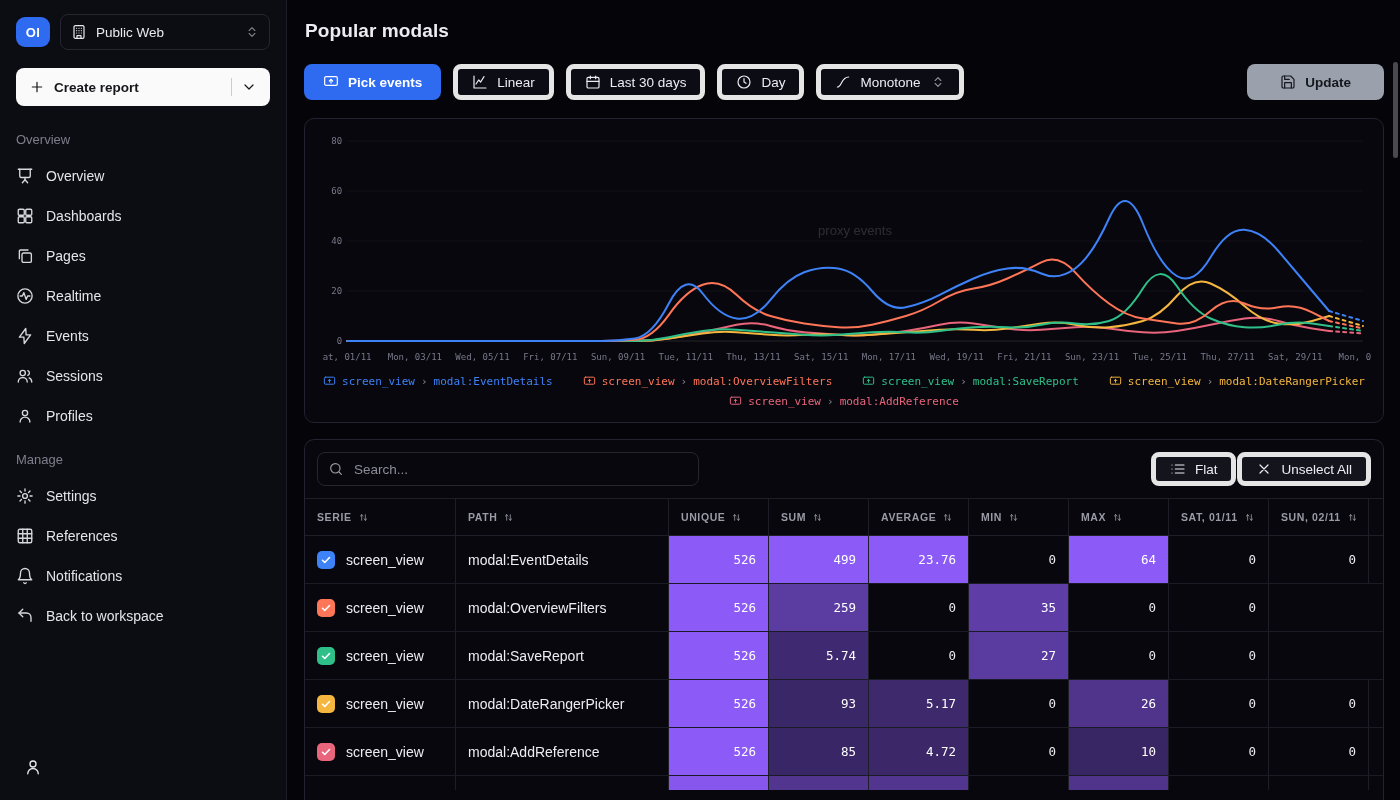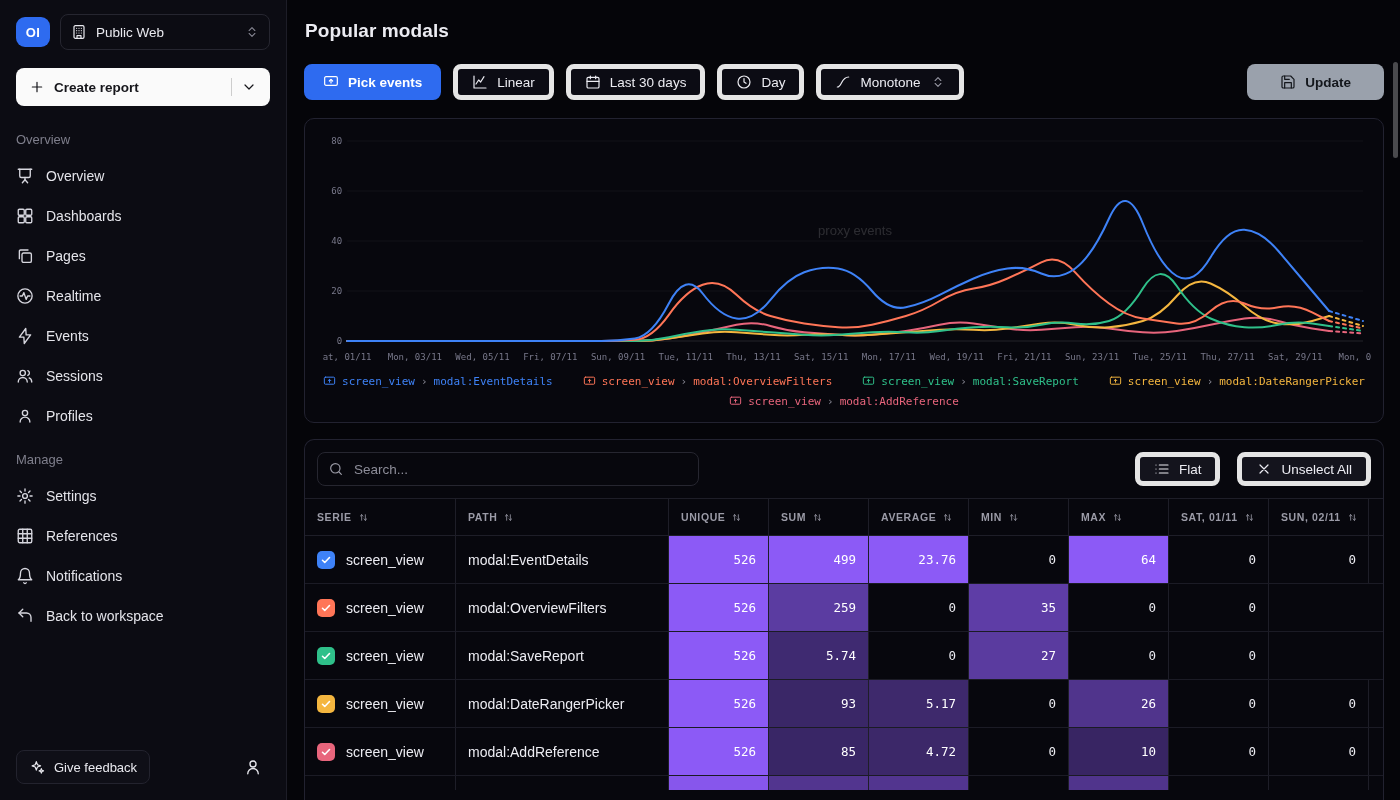--- a/index.html
+++ b/index.html
@@ -89,21 +89,21 @@
   
   .table-panel { flex:1; display:flex; flex-direction:column; overflow:hidden; border-bottom:none; border-bottom-left-radius:0; border-bottom-right-radius:0; }
   .table-toolbar { display:flex; align-items:center; padding:12px; gap:12px; }
   .search-wrap { position:relative; width:382px; }
   .search-input {
     width:100%; height:34px; background:transparent; border:1px solid #262630; border-radius:8px;
     color:#ececf2; padding:0 12px 0 36px; font-size:13.5px; font-family:inherit; outline:none;
   }
   .search-input::placeholder { color:#8d8d99; }
   .search-ic { position:absolute; left:11px; top:9px; color:#9a9aa6; }
-  .right-btns { margin-left:auto; display:flex; gap:17px; }
+  .right-btns { margin-left:auto; display:flex; gap:1px; }
   .tb-btn.small { height:34px; background:#14141d; }
 
   .grid-cols { display:grid; grid-template-columns:150px 213px 100px 100px 100px 100px 100px 100px 100px minmax(14px,1fr); }
   .thead { border-top:1px solid #1e1e28; border-bottom:1px solid #1e1e28; height:38px; }
   .th {
     display:flex; align-items:center; gap:6px; height:100%; padding:0 12px;
     color:#9b9ba7; font-size:10.5px; font-weight:700; letter-spacing:.6px; text-transform:uppercase;
     border-left:1px solid #1e1e28; cursor:pointer; white-space:nowrap; overflow:hidden;
   }
   .th:first-child { border-left:none; }
@@ -272,29 +272,20 @@
             <svg viewBox="0 0 24 24" fill="none" stroke="currentColor" stroke-width="1.8" stroke-linecap="round" stroke-linejoin="round" aria-hidden="true">
               <path d="M9 13 4 8l5-5"></path>
               <path d="M4 8h10a6 6 0 0 1 6 6v5"></path>
             </svg>
           </span>
       <span>Back to workspace</span>
         </div>
       </nav>
 
     <div class="side-footer">
-      <button class="feedback-btn">
-        <span class="islot i16">
-            <svg viewBox="0 0 24 24" fill="none" stroke="currentColor" stroke-width="1.8" stroke-linecap="round" stroke-linejoin="round" aria-hidden="true">
-              <path d="M11 4l1.7 4.6L17.3 10.3l-4.6 1.7L11 16.6l-1.7-4.6L4.7 10.3l4.6-1.7L11 4z"></path>
-              <path d="m18.5 14.5.9 2.4 2.4.9-2.4.9-.9 2.4-.9-2.4-2.4-.9 2.4-.9.9-2.4z"></path>
-            </svg>
-          </span>
-        <span>Give feedback</span>
-      </button>
       <button class="icon-btn">
         <span class="islot i18">
             <svg viewBox="0 0 24 24" fill="none" stroke="currentColor" stroke-width="1.8" stroke-linecap="round" stroke-linejoin="round" aria-hidden="true">
               <circle cx="12" cy="8" r="4"></circle>
               <path d="M5 21a7 7 0 0 1 14 0"></path>
             </svg>
           </span>
       </button>
     </div>
   </aside>

